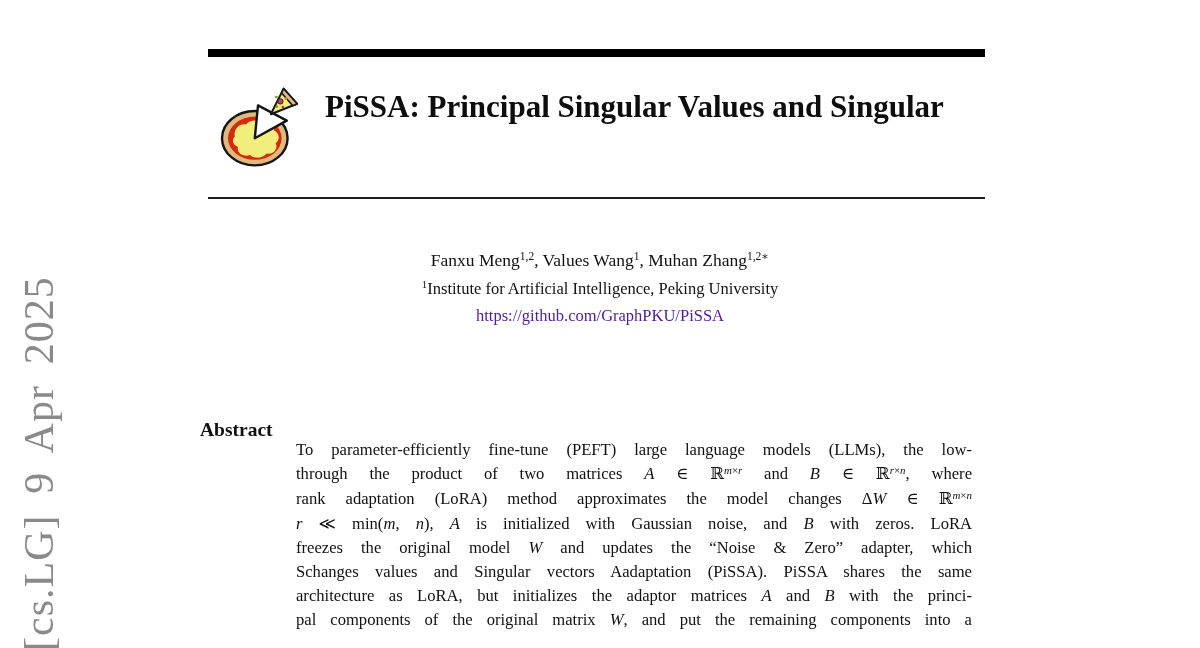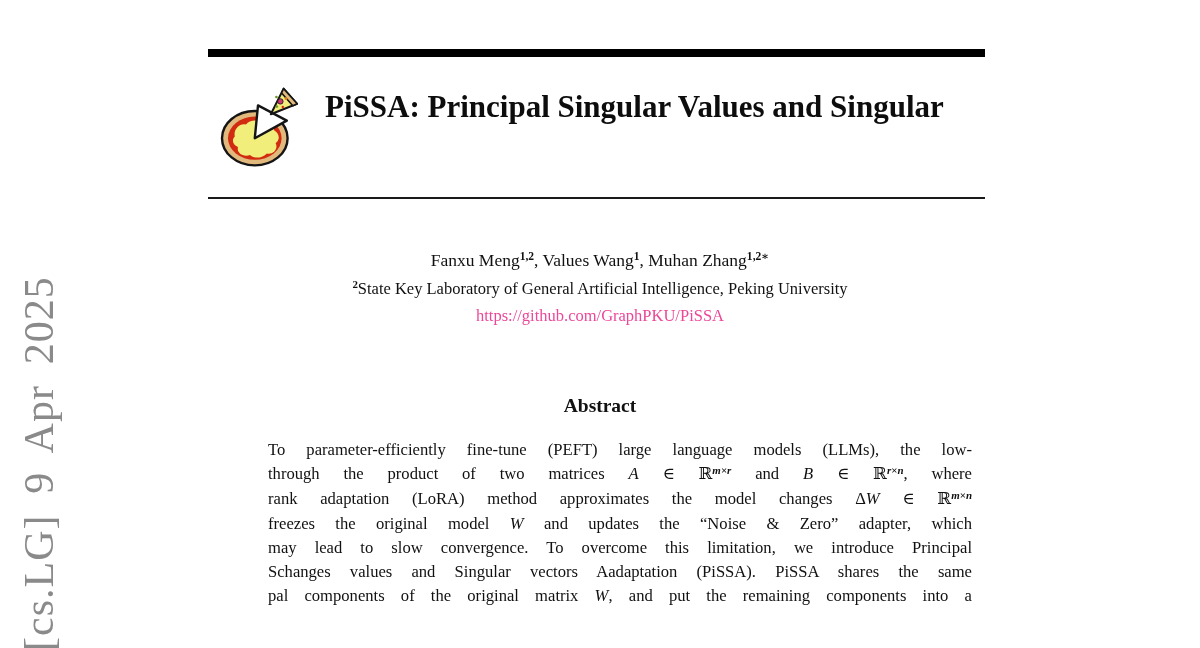--- a/index.html
+++ b/index.html
@@ -23,34 +23,34 @@
   .rule-thin  { position:absolute; left:208px; top:197px; width:777px; height:2px; background:#1a1a1a; }
 
   .header { position:absolute; left:218px; top:84px; display:flex; align-items:flex-start; }
   .pizza-wrap { flex:none; width:80px; height:86px; }
   .title { margin-left:27px; font-weight:bold; font-size:31px; line-height:45px; color:#0d0d0d; }
   .title .t-line { white-space:nowrap;text-align:center; }
 
   .authors-block { position:absolute; left:200px; top:248px; width:800px; text-align:center; }
   .authors-line { font-size:17.5px; line-height:25.5px; }
   .affil { font-size:16.5px; line-height:25.5px; }
-  .url   { font-size:16.5px; line-height:25.5px; color:#ec4899; }
+  .url   { font-size:16.5px; line-height:25.5px; color:#4c1d95; }
 
   .abstract-heading {
-    position:absolute; left:200px; top:395px; width:800px;
-    text-align:center; font-weight:bold; font-size:19.5px;
+    position:absolute; left:200px; top:419px; width:800px;
+    text-align:left; font-weight:bold; font-size:19.5px;
   }
 
   .abstract-body {
     position:absolute; left:268px; top:438px; width:704px;
     font-size:16.6px; line-height:24px;
   }
-  .abs-line { text-align:justify; text-align-last:justify; }
+  .abs-line { text-align:justify; text-align-last:justify;margin-left:28px; }
 
-  .sup { font-size:66%; position:relative; top:-0.5em;font-weight:bold; }
+  .sup { font-size:66%; position:relative; top:-0.5em; }
   .b { font-weight:normal; }
   .i { font-style:italic; }
 </style>
 </head>
 <body>
 
 <div class="page">
 
   <div class="arxiv-stamp">[cs.LG] 9 Apr 2025</div>
 
@@ -81,29 +81,30 @@
     </div>
     <div class="title">
       <div class="t-line">PiSSA: Principal Singular Values and Singular</div>
     </div>
   </div>
 
   <div class="rule-thin"></div>
 
   <div class="authors-block">
     <div class="authors-line"><span class="b">Fanxu Meng</span><span class="sup">1,2</span><span class="b">, </span><span class="b">Values Wang</span><span class="sup">1</span><span class="b">, </span><span class="b">Muhan Zhang</span><span class="sup">1,2∗</span></div>
-    <div class="affil"><span class="sup">2</span><span>State Key Laboratory of General Artificial Intelligence, Peking University</span></div>
+    <div class="affil"><span class="sup">1</span><span>Institute for Artificial Intelligence, Peking University</span></div>
     <div class="url">https://github.com/GraphPKU/PiSSA</div>
   </div>
 
   <div class="abstract-heading">Abstract</div>
 
   <div class="abstract-body">
       <div class="abs-line"><span>To parameter-efficiently fine-tune (PEFT) large language models (LLMs), the low-</span></div>
       <div class="abs-line"><span>through the product of two matrices </span><span class="i">A</span><span> ∈ ℝ</span><span class="i sup">m</span><span class="sup">×</span><span class="i sup">r</span><span> and </span><span class="i">B</span><span> ∈ ℝ</span><span class="i sup">r</span><span class="sup">×</span><span class="i sup">n</span><span>, where</span></div>
       <div class="abs-line"><span>rank adaptation (LoRA) method approximates the model changes Δ</span><span class="i">W</span><span> ∈ ℝ</span><span class="i sup">m</span><span class="sup">×</span><span class="i sup">n</span></div>
+      <div class="abs-line"><span class="i">r</span><span> ≪ min(</span><span class="i">m</span><span>, </span><span class="i">n</span><span>), </span><span class="i">A</span><span> is initialized with Gaussian noise, and </span><span class="i">B</span><span> with zeros.  LoRA</span></div>
       <div class="abs-line"><span class="b">freezes the original model </span><span class="i">W</span><span> and </span><span class="b">updates the “Noise &amp; Zero” adapter</span><span>, which</span></div>
-      <div class="abs-line"><span>may lead to slow convergence. To overcome this limitation, we introduce </span><span class="b">P</span><span>r</span><span class="b">i</span><span>ncipal</span></div>
       <div class="abs-line"><span class="b">S</span><span>changes values and </span><span class="b">S</span><span>ingular vectors </span><span class="b">A</span><span>adaptation (PiSSA). PiSSA shares the same</span></div>
+      <div class="abs-line"><span>architecture as LoRA, but initializes the adaptor matrices </span><span class="i">A</span><span> and </span><span class="i">B</span><span> with the princi-</span></div>
       <div class="abs-line"><span>pal components of the original matrix </span><span class="i">W</span><span>, and put the remaining components into a</span></div>
     </div>
 
 </div>
 
 </body></html>

